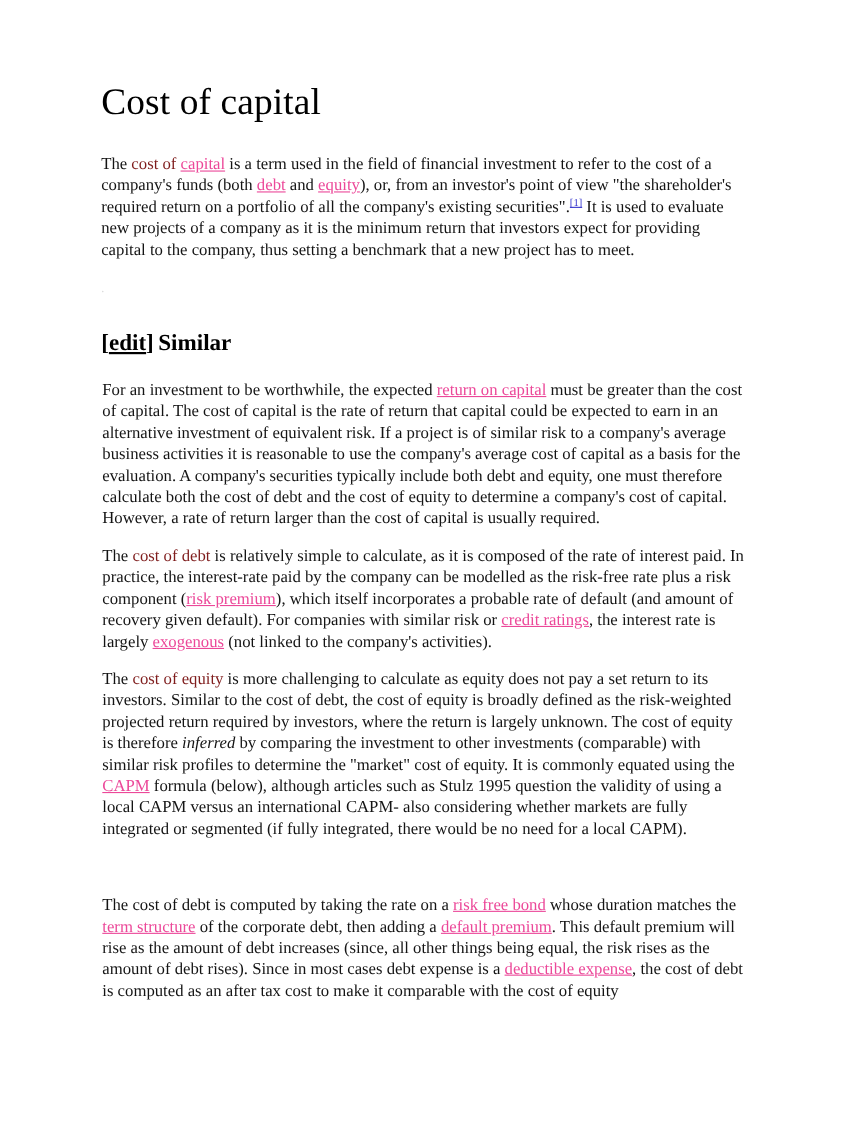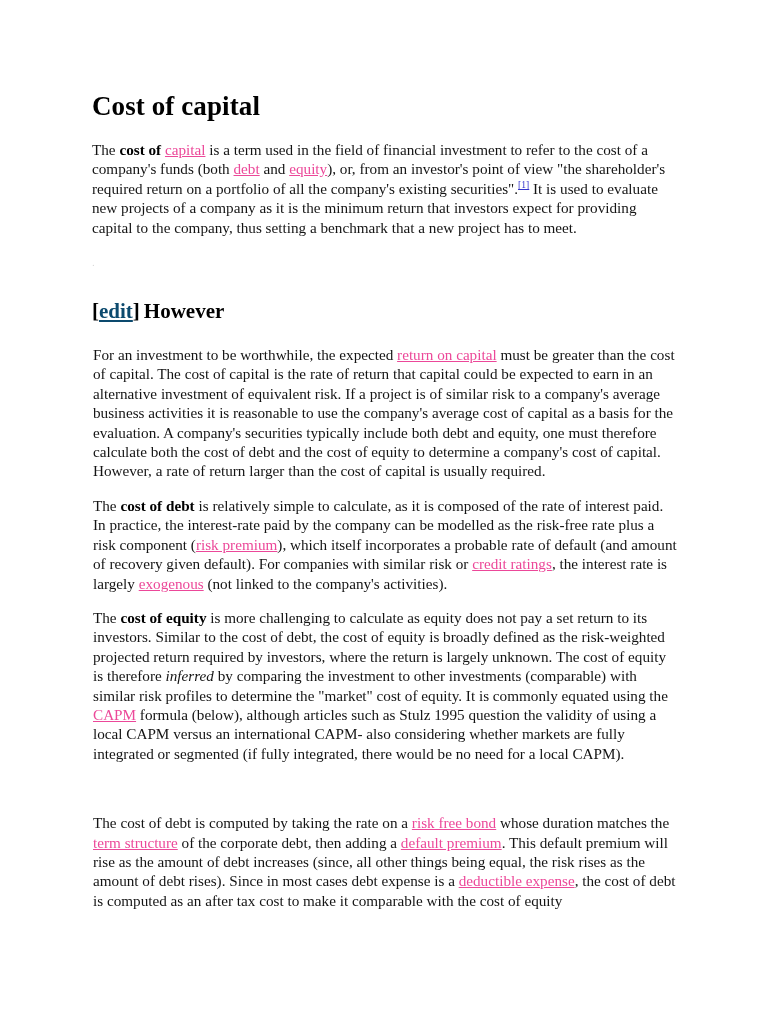--- a/index.html
+++ b/index.html
@@ -21,24 +21,24 @@
     width: 768px;
     height: 1024px;
     box-sizing: border-box;
     padding: 0;
   }
 
   
   .doc-title {
     position: absolute;
     left: 92px;
-    top: 90px;
+    top: 78px;
     margin: 0;
-    font-size: 27px;
-    font-weight: bold;
+    font-size: 34px;
+    font-weight: normal;
     line-height: 32px;
     letter-spacing: 0.1px;
     color: #000;
   }
 
   
   .content {
     position: absolute;
     left: 92px;
     top: 140px;
@@ -72,40 +72,40 @@
     font-size: 21px;
     line-height: 25px;
     font-weight: bold;
     color: #000;
   }
   h2.section-heading .brackets {
     font-weight: bold;
     color: #000;
   }
   h2.section-heading .edit-link {
-    color: #0c4a6e;
+    color: #000000;
     font-weight: bold;
     text-align: center;
   }
   h2.section-heading .heading-text {
     margin-left: 4px;
   }
 
   
   .gap-after-intro { height: 62px; }
   .gap-before-summary-body { height: 21px; }
   .gap-before-costofdebt { height: 29px; }
   .gap-after-costofdebt-heading { height: 21px; }
 
   
   a.wlink {
     color: #ec4899;
     text-decoration: underline;
   }
-  b.term { font-weight: bold; color: #000000; }
+  b.term { font-weight: normal; color: #7f1d1d; }
   i.em { font-style: italic; }
 
   sup.refmark {
     font-size: 9.6px;
     line-height: 0;
     vertical-align: super;
   }
   sup.refmark a {
     color: #3333cc;
     text-decoration: underline;
@@ -132,21 +132,21 @@
   <h1 class="doc-title">Cost of capital</h1>
 
   <div class="stray-mark">.</div>
 
   <div class="content">
 
     <p class="para intro"><span>The </span><b class="term">cost of</b><span> </span><a class="wlink" href="#">capital</a><span> is a term used in the field of financial investment to refer to the cost of a company's funds (both </span><a class="wlink" href="#">debt</a><span> and </span><a class="wlink" href="#">equity</a><span>), or, from an investor's point of view "the shareholder's required return on a portfolio of all the company's existing securities".</span><sup class="refmark"><a href="#">[1]</a></sup><span> It is used to evaluate new projects of a company as it is the minimum return that investors expect for providing capital to the company, thus setting a benchmark that a new project has to meet.</span></p>
 
     <div class="gap-after-intro"></div>
 
-    <h2 class="section-heading"><span class="brackets">[</span><a class="edit-link" href="#">edit</a><span class="brackets">]</span><span class="heading-text">However</span></h2>
+    <h2 class="section-heading"><span class="brackets">[</span><a class="edit-link" href="#">edit</a><span class="brackets">]</span><span class="heading-text">Similar</span></h2>
 
     <div class="gap-before-summary-body"></div>
 
     <div class="section-body">
 
       <p class="para"><span>For an investment to be worthwhile, the expected </span><a class="wlink" href="#">return on capital</a><span> must be greater than the cost of capital. The cost of capital is the rate of return that capital could be expected to earn in an alternative investment of equivalent risk. If a project is of similar risk to a company's average business activities it is reasonable to use the company's average cost of capital as a basis for the evaluation. A company's securities typically include both debt and equity, one must therefore calculate both the cost of debt and the cost of equity to determine a company's cost of capital. However, a rate of return larger than the cost of capital is usually required.</span></p>
 
       <p class="para"><span>The </span><b class="term">cost of debt</b><span> is relatively simple to calculate, as it is composed of the rate of interest paid. In practice, the interest-rate paid by the company can be modelled as the risk-free rate plus a risk component (</span><a class="wlink" href="#">risk premium</a><span>), which itself incorporates a probable rate of default (and amount of recovery given default). For companies with similar risk or </span><a class="wlink" href="#">credit ratings</a><span>, the interest rate is largely </span><a class="wlink" href="#">exogenous</a><span> (not linked to the company's activities).</span></p>
 
       <p class="para"><span>The </span><b class="term">cost of equity</b><span> is more challenging to calculate as equity does not pay a set return to its investors. Similar to the cost of debt, the cost of equity is broadly defined as the risk-weighted projected return required by investors, where the return is largely unknown. The cost of equity is therefore </span><i class="em">inferred</i><span> by comparing the investment to other investments (comparable) with similar risk profiles to determine the "market" cost of equity. It is commonly equated using the </span><a class="wlink" href="#">CAPM</a><span> formula (below), although articles such as Stulz 1995 question the validity of using a local CAPM versus an international CAPM- also considering whether markets are fully integrated or segmented (if fully integrated, there would be no need for a local CAPM).</span></p>

